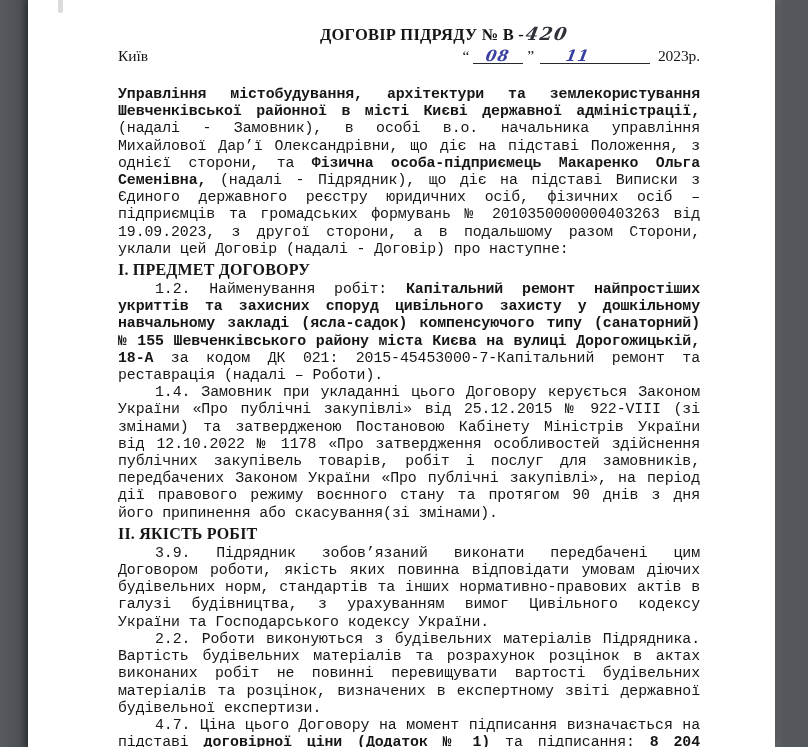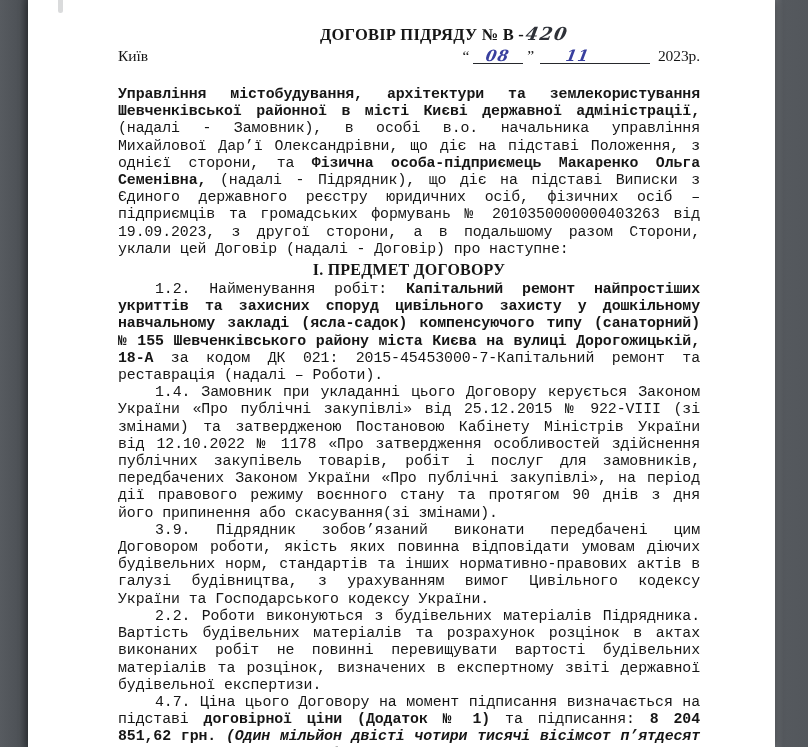--- a/index.html
+++ b/index.html
@@ -50,21 +50,21 @@
   .uline{
     display:inline-block;border-bottom:1.4px solid #26282c;
     text-align:center;line-height:15px;
   }
   .u1{width:50px;margin:0 4px;}
   .u2{width:110px;margin:0 8px 0 6px;text-align:left;padding-left:26px;box-sizing:border-box;}
   .para{margin:0;text-align:justify;text-indent:37px;font-family:Liberation Mono, monospace;}
   .para.noindent{text-indent:0;}
   .intro{margin-top:21px;}
   h3.sec{
-    margin:2px 0;text-align:center;
+    margin:2px 0;text-align:left;
     font-size:16px;line-height:19px;font-weight:bold;letter-spacing:0.2px;
   }
   .b{font-weight:bold;}
   .bi{font-weight:bold;font-style:italic;}
 </style>
 </head>
 <body>
 
 <div class="strip-left"></div>
 <div class="strip-right"></div>
@@ -88,20 +88,21 @@
     <p class="para noindent intro"><span class="b">Управління містобудування, архітектури та землекористування Шевченківської районної в місті Києві державної адміністрації,</span><span> (надалі - Замовник), в особі в.о. начальника управління Михайлової Дар’ї Олександрівни, що діє на підставі Положення, з однієї сторони, та </span><span class="b">Фізична особа-підприємець Макаренко Ольга Семенівна,</span><span> (надалі - Підрядник), що діє на підставі Виписки з Єдиного державного реєстру юридичних осіб, фізичних осіб – підприємців та громадських формувань № 2010350000000403263 від 19.09.2023, з другої сторони, а в подальшому разом Сторони, уклали цей Договір (надалі - Договір) про наступне:</span></p>
 
     <h3 class="sec">І. ПРЕДМЕТ ДОГОВОРУ</h3>
 
 
     <p class="para"><span>1.2. Найменування робіт: </span><span class="b">Капітальний ремонт найпростіших укриттів та захисних споруд цивільного захисту у дошкільному навчальному закладі (ясла-садок) компенсуючого типу (санаторний) № 155 Шевченківського району міста Києва на вулиці Дорогожицькій, 18-А</span><span> за кодом ДК 021: 2015-45453000-7-Капітальний ремонт та реставрація (надалі – Роботи).</span></p>
 
 
     <p class="para"><span>1.4. Замовник при укладанні цього Договору керується Законом України «Про публічні закупівлі» від 25.12.2015 № 922-VIII (зі змінами) та затвердженою Постановою Кабінету Міністрів України від 12.10.2022 № 1178 «Про затвердження особливостей здійснення публічних закупівель товарів, робіт і послуг для замовників, передбачених Законом України «Про публічні закупівлі», на період дії правового режиму воєнного стану та протягом 90 днів з дня його припинення або скасування(зі змінами).</span></p>
 
+    <h3 class="sec">ІІ. ЯКІСТЬ РОБІТ</h3>
 
     <p class="para"><span>3.9. Підрядник зобов’язаний виконати передбачені цим Договором роботи, якість яких повинна відповідати умовам діючих будівельних норм, стандартів та інших нормативно-правових актів в галузі будівництва, з урахуванням вимог Цивільного кодексу України та Господарського кодексу України.</span></p>
 
     <p class="para"><span>2.2. Роботи виконуються з будівельних матеріалів Підрядника. Вартість будівельних матеріалів та розрахунок розцінок в актах виконаних робіт не повинні перевищувати вартості будівельних матеріалів та розцінок, визначених в експертному звіті державної будівельної експертизи.</span></p>
 
 
     <p class="para"><span>4.7. Ціна цього Договору на момент підписання визначається на підставі </span><span class="b">договірної ціни (Додаток № 1)</span><span> та підписання: </span><span class="b">8 204 851,62 грн.</span><span> </span><span class="bi">(Один мільйон двісті чотири тисячі вісімсот п’ятдесят одна гривня 62 копійки</span><span>) без </span><span class="b">ПДВ.</span></p>
 
   </div>
 </div>

